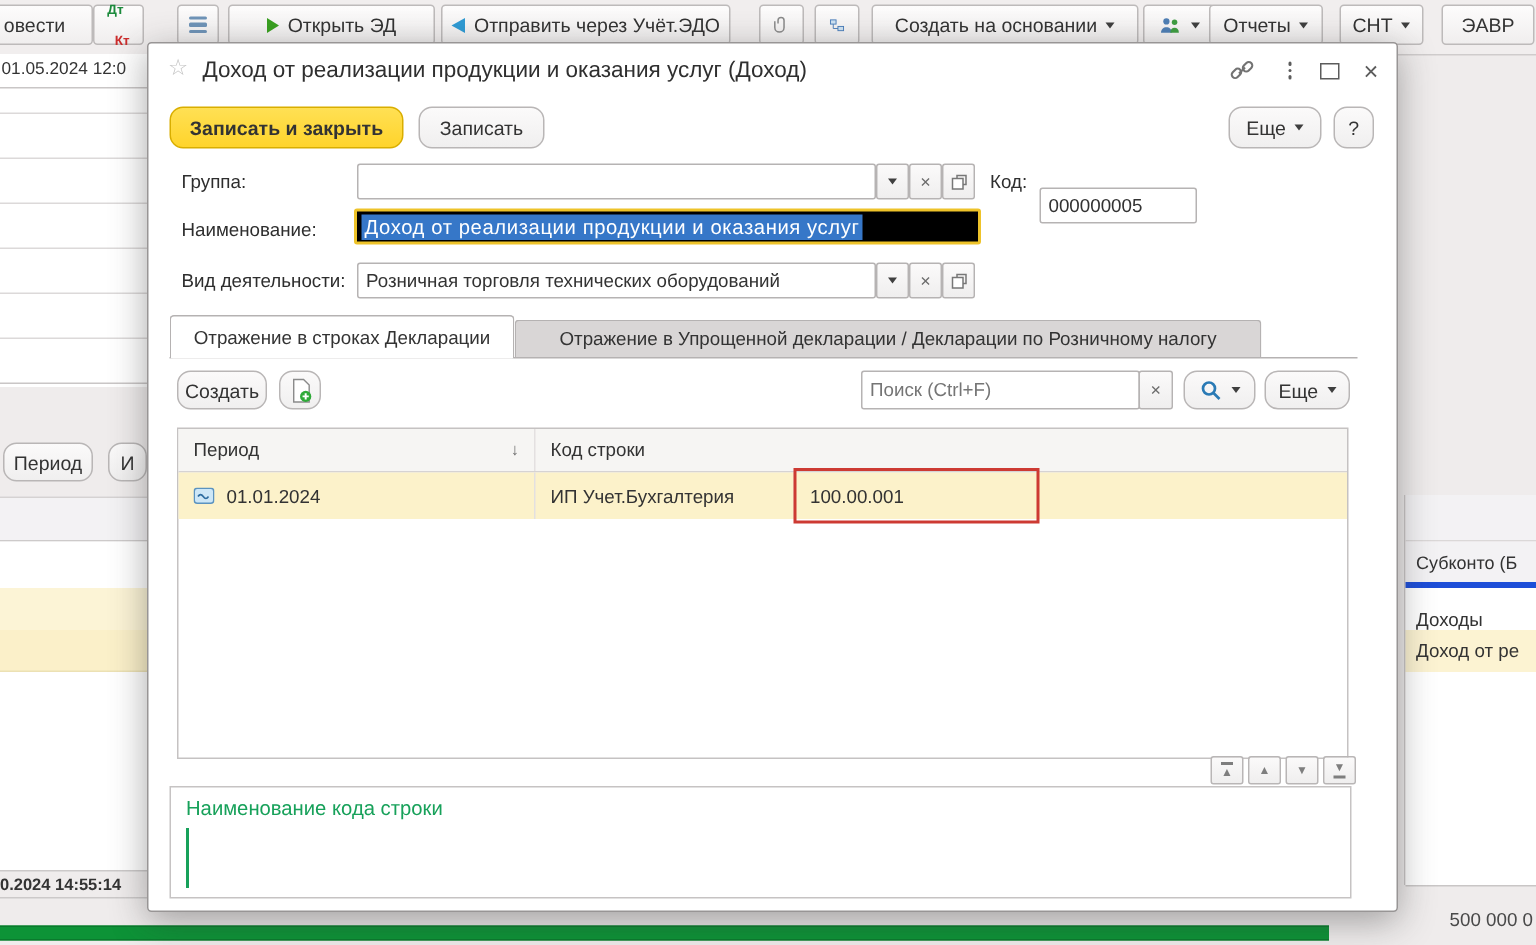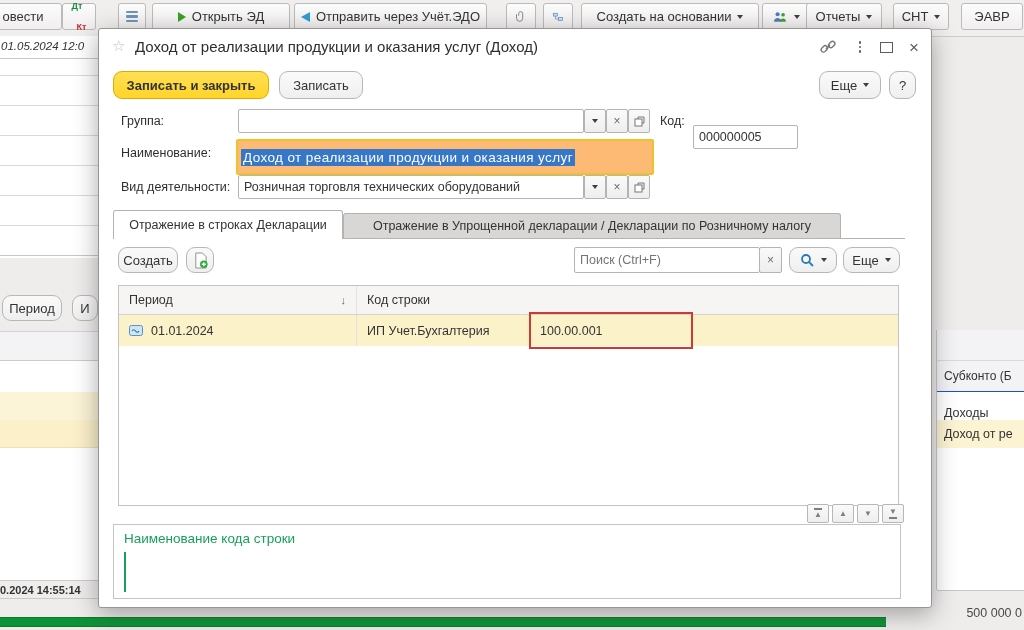--- a/index.html
+++ b/index.html
@@ -32,21 +32,21 @@
   .dots i{width:2.5px;height:2.5px;background:#5c5c5c;border-radius:50%;}
   .maxbox{width:11px;height:9px;border:1.5px solid #5c5c5c;}
   .closex{font-size:17px;line-height:1;color:#5c5c5c;}
   .btn-yellow{background:linear-gradient(#ffe054,#ffd42b);border:1px solid #d9ae00;font-weight:bold;}
   .flabel{position:absolute;font-size:12.5px;color:#2e2e2e;white-space:nowrap;}
   .tinput{position:absolute;box-sizing:border-box;height:24px;border:1px solid #b6b3b3;background:#fff;
           font:12.5px "Liberation Sans",sans-serif;color:#333;padding:0 5px;border-radius:2px;outline:none;}
   .sqbtn{position:absolute;width:22px;height:24px;box-sizing:border-box;border:1px solid #b6b3b3;
          background:linear-gradient(#fbfafa,#efeeee);display:flex;align-items:center;justify-content:center;border-radius:2px;}
   .xglyph{font-size:12px;color:#6d6d6d;line-height:1;}
-  .namewrap{position:absolute;left:137px;top:110px;width:418px;height:36px;box-sizing:border-box;border:2px solid #eec32a;border-radius:2px;background:#fdba74;display:flex;align-items:center;padding:0 3px;}
+  .namewrap{position:absolute;left:137px;top:110px;width:418px;height:24px;box-sizing:border-box;border:2px solid #eec32a;border-radius:2px;background:#000000;display:flex;align-items:center;padding:0 3px;}
   .selected{background:#3677c8;color:#fff;font-size:13.5px;letter-spacing:.4px;padding:1px 2px;white-space:nowrap;}
   .tab{position:absolute;box-sizing:border-box;display:flex;align-items:center;justify-content:center;font-size:12.5px;color:#333;white-space:nowrap;}
   .tab-active{left:14px;top:181px;width:230px;height:29px;background:#fff;border:1px solid #b5b2b2;border-bottom:none;border-radius:3px 3px 0 0;z-index:3;}
   .tab-inactive{left:244px;top:184px;width:498px;height:25px;background:#d9d6d6;border:1px solid #b5b2b2;border-bottom:none;border-radius:3px 3px 0 0;z-index:2;}
   .tabline{position:absolute;left:14px;top:209px;width:792px;height:1px;background:#b5b2b2;z-index:1;}
   .table{position:absolute;left:19px;top:256px;width:781px;height:221px;box-sizing:border-box;border:1px solid #c5c2c2;background:#fff;}
   .trow{display:flex;}
   .tcell{box-sizing:border-box;padding:0 10px;display:flex;align-items:center;font-size:12.5px;color:#333;border-right:1px solid #e3e0e0;overflow:hidden;}
   .thead{height:28px;background:#f6f5f3;border-bottom:1px solid #d6d3d3;}
   .tdata{height:31px;background:#fcf2ca;}
@@ -120,21 +120,21 @@
     <div class="tbtn" style="left:893px;width:56px;">
       <span>СНТ</span>
       <span class="caret"></span>
     </div>
     <div class="tbtn" style="left:961px;width:62px;">
       <span>ЭАВР</span>
     </div>
   </div>
 
   <div class="abs" style="left:0;top:36px;width:98px;height:222px;background:#fff;"></div>
-  <div class="bgtxt" style="left:1px;top:40px;font-size:11.5px;font-style:italic;">01.05.2024 12:0</div>
+  <div class="bgtxt" style="left:1px;top:40px;font-size:11.5px;">01.05.2024 12:0</div>
   <div class="gline" style="left:0;top:58px;width:98px;background:#c9c6c6;"></div>
   <div class="gline" style="left:0;top:75px;width:98px;"></div>
   <div class="gline" style="left:0;top:105px;width:98px;"></div>
   <div class="gline" style="left:0;top:135px;width:98px;"></div>
   <div class="gline" style="left:0;top:165px;width:98px;"></div>
   <div class="gline" style="left:0;top:195px;width:98px;"></div>
   <div class="gline" style="left:0;top:225px;width:98px;"></div>
   <div class="gline" style="left:0;top:255px;width:98px;background:#c9c6c6;"></div>
   <div class="btn" style="left:2px;top:295px;width:60px;height:26px;">
     <span>Период</span>
@@ -145,21 +145,21 @@
   <div class="abs" style="left:0;top:331px;width:98px;height:30px;background:#f3f2f4;border-top:1px solid #d5d2d2;border-bottom:1px solid #cdcaca;"></div>
   <div class="abs" style="left:0;top:361px;width:98px;height:219px;background:#fff;"></div>
   <div class="abs" style="left:0;top:392px;width:98px;height:28px;background:#fcf4d6;"></div>
   <div class="abs" style="left:0;top:420px;width:98px;height:28px;background:#fbf0c9;border-bottom:1px solid #ece1b4;"></div>
   <div class="gline" style="left:0;top:580px;width:98px;background:#ccc9c9;"></div>
   <div class="bgtxt" style="left:0;top:584px;font-size:11px;font-weight:bold;">0.2024 14:55:14</div>
   <div class="gline" style="left:0;top:598px;width:98px;background:#ccc9c9;"></div>
 
   <div class="gline" style="left:936px;top:330px;width:1px;height:260px;background:#c9c6c6;"></div>
   <div class="abs" style="left:937px;top:330px;width:87px;height:31px;background:#f3f2f4;border-bottom:1px solid #dbd8d8;"></div>
-  <div class="abs" style="left:937px;top:361px;width:87px;height:31px;background:#f3f2f4;border-bottom:1px solid #1d4ed8;display:flex;align-items:center;padding-left:7px;font-size:12px;color:#333;box-sizing:border-box;">
+  <div class="abs" style="left:937px;top:361px;width:87px;height:31px;background:#f3f2f4;border-bottom:4px solid #1d4ed8;display:flex;align-items:center;padding-left:7px;font-size:12px;color:#333;box-sizing:border-box;">
     <span>Субконто (Б</span>
   </div>
   <div class="abs" style="left:937px;top:392px;width:87px;height:28px;background:#fff;display:flex;align-items:flex-end;padding-left:7px;font-size:12.5px;color:#333;box-sizing:border-box;">
     <span>Доходы</span>
   </div>
   <div class="abs" style="left:937px;top:420px;width:87px;height:28px;background:#fcf3d2;display:flex;align-items:center;padding-left:7px;font-size:12.5px;color:#333;box-sizing:border-box;">
     <span>Доход от ре</span>
   </div>
   <div class="abs" style="left:937px;top:448px;width:87px;height:142px;background:#fff;"></div>
   <div class="gline" style="left:937px;top:590px;width:87px;background:#c9c6c6;"></div>

